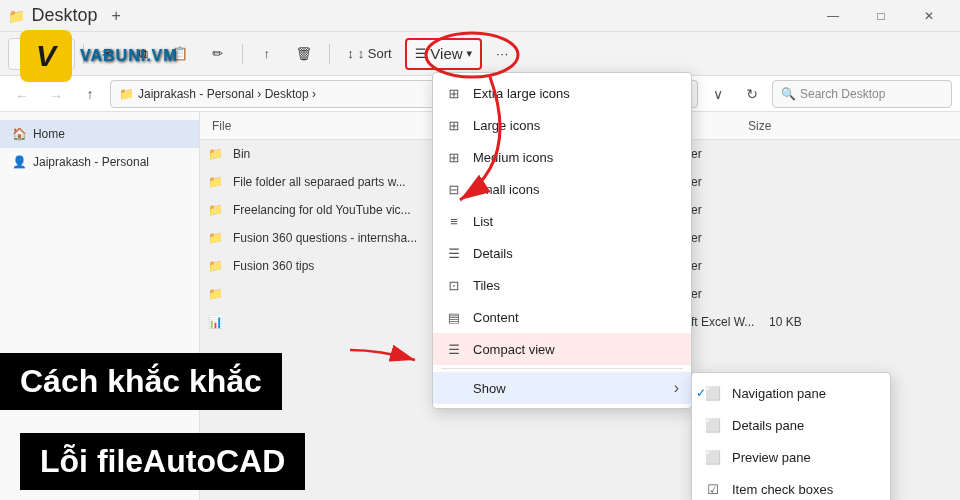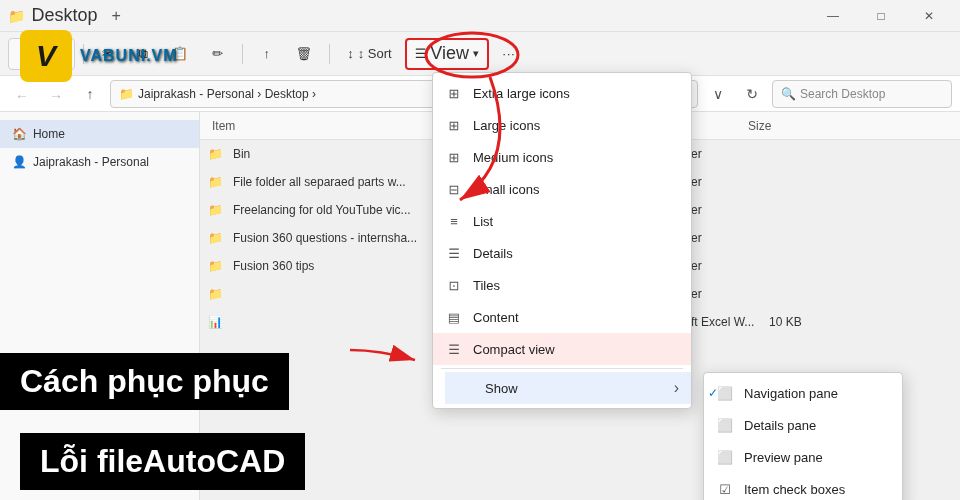--- a/index.html
+++ b/index.html
@@ -371,21 +371,21 @@
     <div class="toolbar-btn">
       <span>🗑</span>
     </div>
     <div class="toolbar-sep"></div>
     <div class="toolbar-btn">
       <span>↕</span>
       <span style="font-size:13px;">↕ Sort</span>
     </div>
     <div class="toolbar-btn view-toolbar-btn">
       <span>☰</span>
-      <span style="font-size:18px;"> View </span>
+      <span style="font-size:15px;"> View </span>
       <span style="font-size:11px;">▾</span>
     </div>
     <div class="toolbar-btn">
       <span>···</span>
     </div>
   </div>
 
   <div class="address-bar">
     <div class="nav-btn disabled">←</div>
     <div class="nav-btn disabled">→</div>
@@ -410,21 +410,21 @@
         <span>Home</span>
       </div>
       <div class="sidebar-item">
         <span>👤</span>
         <span>Jaiprakash - Personal</span>
       </div>
     </div>
 
     <div class="file-list">
       <div class="file-list-header">
-        <span class="col-name">Item</span>
+        <span class="col-name">File</span>
         <span class="col-modified">Date modified</span>
         <span class="col-type">Type</span>
         <span class="col-size">Size</span>
       </div>
 
       <div class="file-row">
         <span style="margin-right:6px;">📁</span>
         <span class="col-name">Bin</span>
         <span class="col-modified"></span>
         <span class="col-type">File folder</span>
@@ -507,21 +507,21 @@
     <div class="menu-item">
       <span class="menu-icon">▤</span>
       <span>Content</span>
     </div>
     <div class="menu-item compact-view-highlight">
       <span class="menu-icon">☰</span>
       <span>Compact view</span>
     </div>
     <div class="menu-sep"></div>
 
-    <div class="menu-item show-item-highlighted has-arrow" style="position:relative;margin-left:12px;">
+    <div class="menu-item show-item-highlighted has-arrow" style="position:relative;">
       <span class="menu-icon"> </span>
       <span>Show</span>
 
       <div class="submenu">
         <div class="submenu-item checked">
           <span class="menu-icon">⬜</span>
           <span>Navigation pane</span>
         </div>
         <div class="submenu-item">
           <span class="menu-icon">⬜</span>
@@ -551,21 +551,21 @@
       <marker id="arrowhead" markerWidth="10" markerHeight="7" refX="10" refY="3.5" orient="auto">
         <polygon points="0 0, 10 3.5, 0 7" fill="#e02020"></polygon>
       </marker>
       <marker id="arrowhead2" markerWidth="10" markerHeight="7" refX="10" refY="3.5" orient="auto">
         <polygon points="0 0, 10 3.5, 0 7" fill="#e02020"></polygon>
       </marker>
     </defs>
   </svg>
 
   <div class="text-overlay-1">
-    <span>Cách phục phục</span>
+    <span>Cách khắc khắc</span>
   </div>
   <div class="text-overlay-2">
     <span>Lỗi fileAutoCAD</span>
   </div>
 
   <div class="logo-overlay">
     <div class="logo-icon">
       <span>V</span>
     </div>
     <span style="font-size:16px;font-weight:700;color:#0369a1;text-shadow:1px 1px 3px rgba(0,0,0,0.9);letter-spacing:1px;">VABUNI.VM</span>

